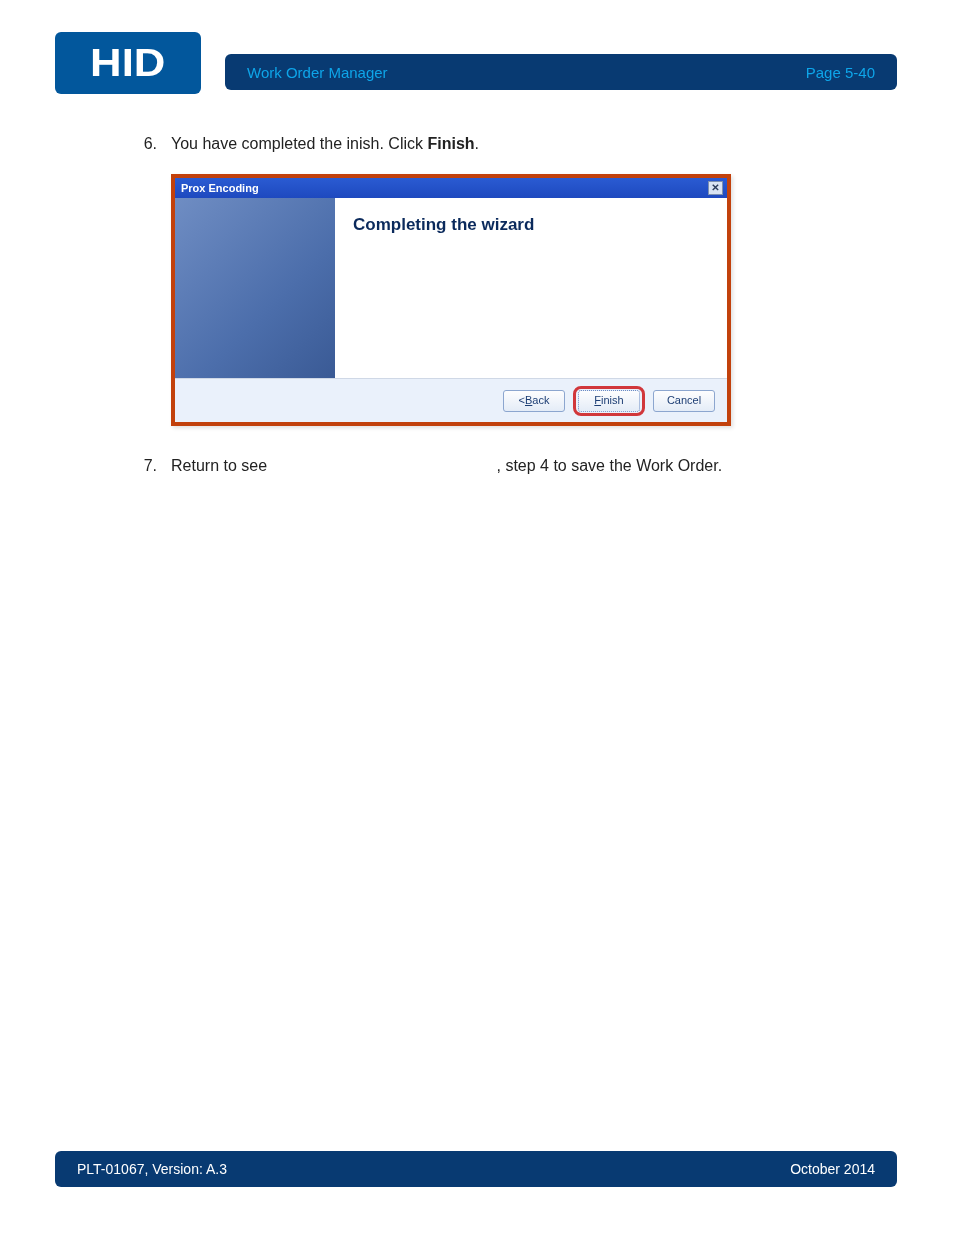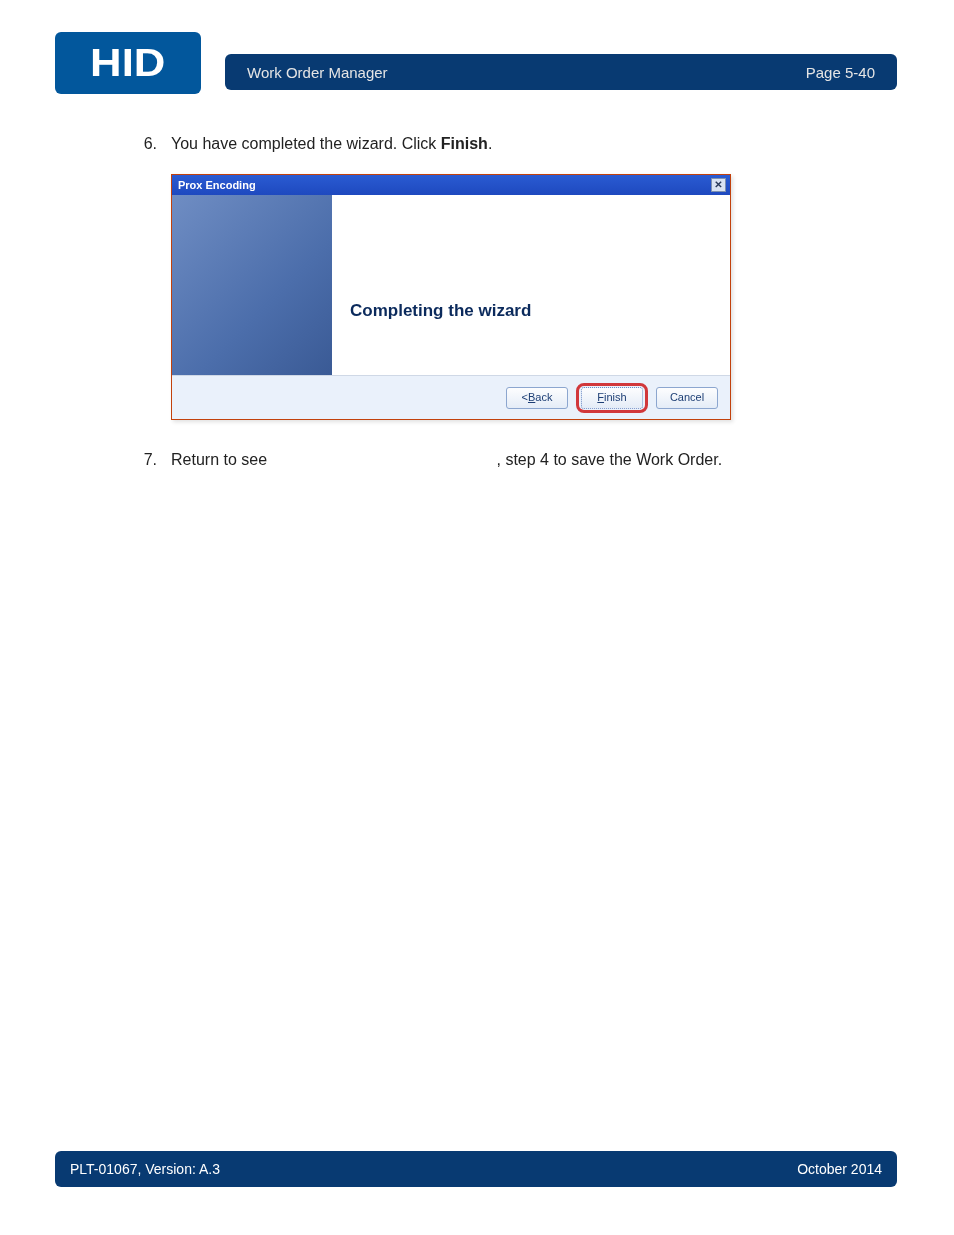--- a/index.html
+++ b/index.html
@@ -29,41 +29,41 @@
     transform: scaleX(1.15);
   }
   .header-bar {
     position: absolute;
     left: 225px; top: 54px;
     width: 672px; height: 36px;
     background: #083a72;
     border-radius: 6px;
     display: flex; align-items: center; justify-content: space-between;
     padding: 0 22px;
-    color: #e5e5e5;
+    color: #0ea5e9;
     font-size: 15px;
   }
 
   
   .content {
     position: absolute;
     left: 135px; top: 132px;
     width: 760px;
     font-size: 16px;
     line-height: 1.5;
     color: #222;
   }
   .step-row { display: flex; gap: 14px; margin-bottom: 18px; }
   .step-num { width: 22px; text-align: right; }
 
   
   .wizard {
     margin: 6px 0 28px 36px;
     width: 560px;
-    border: 1px solid #c2410c;
+    border: 4px solid #c2410c;
     background: #fff;
     box-shadow: 2px 2px 4px rgba(0,0,0,.12);
     font-family: Tahoma, Arial, sans-serif;
   }
   .wizard-title {
     height: 20px;
     background: linear-gradient(#2a5bd2, #1e49bf);
     color: #fff;
     font-size: 11px;
     font-weight: bold;
@@ -85,21 +85,20 @@
   .wizard-side {
     width: 160px;
     background: linear-gradient(135deg, #6f8dc3 0%, #4c6eab 60%, #3a5a95 100%);
   }
   .wizard-main {
     flex: 1;
     padding: 14px 18px 24px 18px;
     color: #14356d;
     display: flex; flex-direction: column;
     position: relative;
-    justify-content: flex-end;
   }
   .wizard-main h2 {
     font-family: Verdana, Arial, sans-serif;
     font-size: 17px;
     font-weight: 700;
     color: #0b2a5c;
     margin-bottom: 28px;
   }
   .wizard-main .msg {
     font-size: 11px;
@@ -142,21 +141,21 @@
   }
 
   
   .footer-bar {
     position: absolute;
     left: 55px; bottom: 48px;
     width: 842px; height: 36px;
     background: #083a72;
     border-radius: 6px;
     display: flex; align-items: center; justify-content: space-between;
-    padding: 0 15px;
+    padding: 0 22px;
     color: #fff;
     font-size: 14px;
   }
 </style>
 </head>
 <body>
 
 <div class="logo">
   <span class="logo-text">HID</span>
 </div>
@@ -164,21 +163,21 @@
 <div class="header-bar">
   <span>Work Order Manager</span>
   <span>Page 5-40</span>
 </div>
 
 <div class="content">
 
   <div class="step-row">
     <div class="step-num">6.</div>
     <div>
-      <span>You have completed the wizard. Click </span><b>Finish</b><span>.</span>
+      <span>You have completed the inish. Click </span><b>Finish</b><span>.</span>
     </div>
   </div>
 
   <div class="wizard">
     <div class="wizard-title">
       <span>Prox Encoding</span>
       <div class="close">
         <span>✕</span>
       </div>
     </div>

